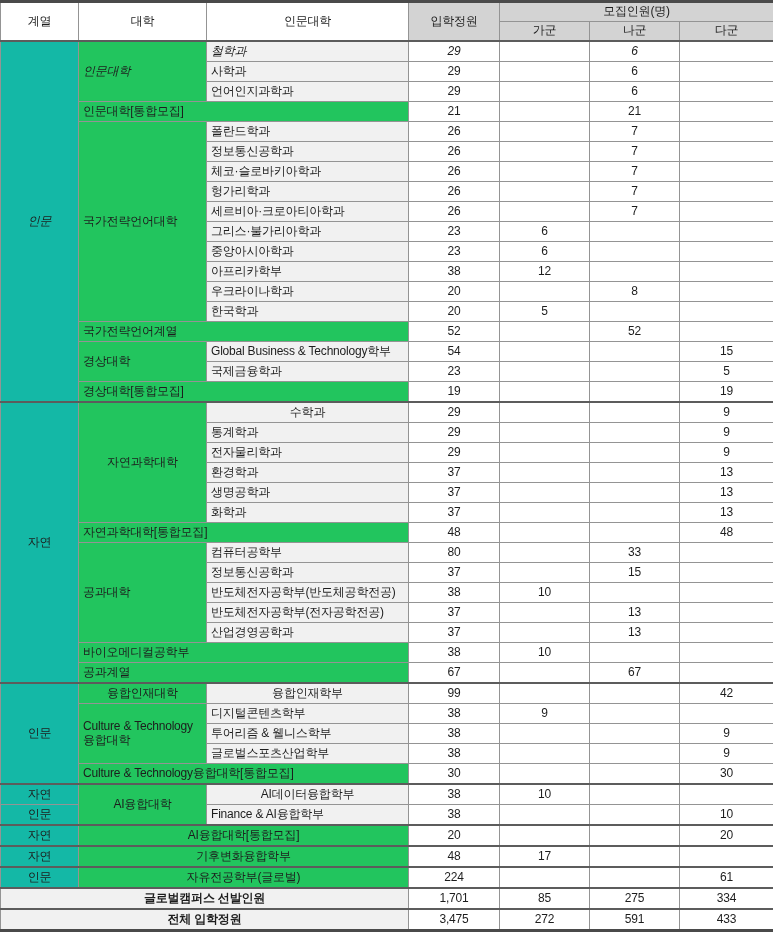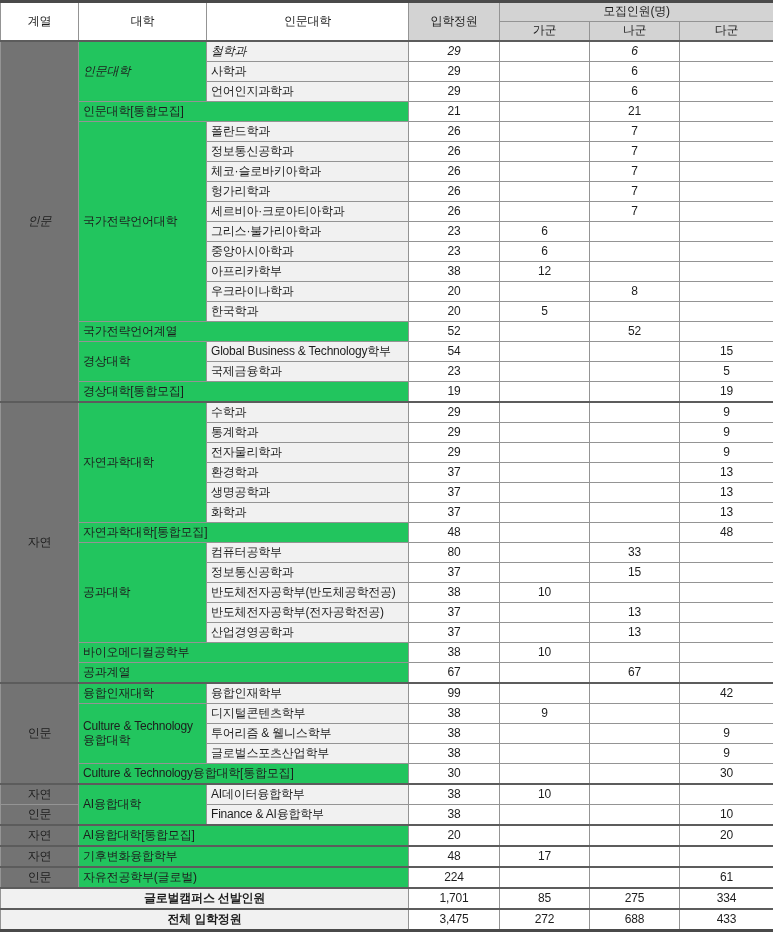--- a/index.html
+++ b/index.html
@@ -23,22 +23,22 @@
     padding:0 4px;
     overflow:hidden;
     vertical-align:middle;
   }
   thead th { font-weight:normal; text-align:center; height:18px; }
   thead th.h-white { background:#ffffff; }
   thead th.h-gray  { background:#d3d3d3; }
   tbody td { height:19px; }
   
   tbody tr:first-child > td { border-top:2px solid #5c5c5c;font-style:italic; }
-  tr.sec > td { border-top:2px solid #5c5c5c; }
-  td.c  { background:#737373; text-align:center; }
+  tr.sec > td { border-top:2px solid #5c5c5c;text-align:center; }
+  td.c  { background:#14b8a6; text-align:center; }
   td.g  { background:#22c55e; text-align:left;margin-top:16px; }
   td.u  { background:#f1f1f1; text-align:left; }
   td.n  { background:#ffffff; text-align:center; }
   td.sl { background:#f1f1f1; text-align:center; font-weight:bold; }
   td.sn { background:#ffffff; text-align:center;margin-left:9px; }
 </style>
 </head>
 <body>
 
 <div class="page">
@@ -381,18 +381,18 @@
           <td class="sl" colspan="3">글로벌캠퍼스 선발인원</td>
           <td class="sn">1,701</td>
           <td class="sn">85</td>
           <td class="sn">275</td>
           <td class="sn">334</td>
         </tr>
         <tr class="sec">
           <td class="sl" colspan="3">전체 입학정원</td>
           <td class="sn">3,475</td>
           <td class="sn">272</td>
-          <td class="sn">688</td>
+          <td class="sn">591</td>
           <td class="sn">433</td>
         </tr>
       </tbody>
   </table>
 </div>
 
 </body></html>

